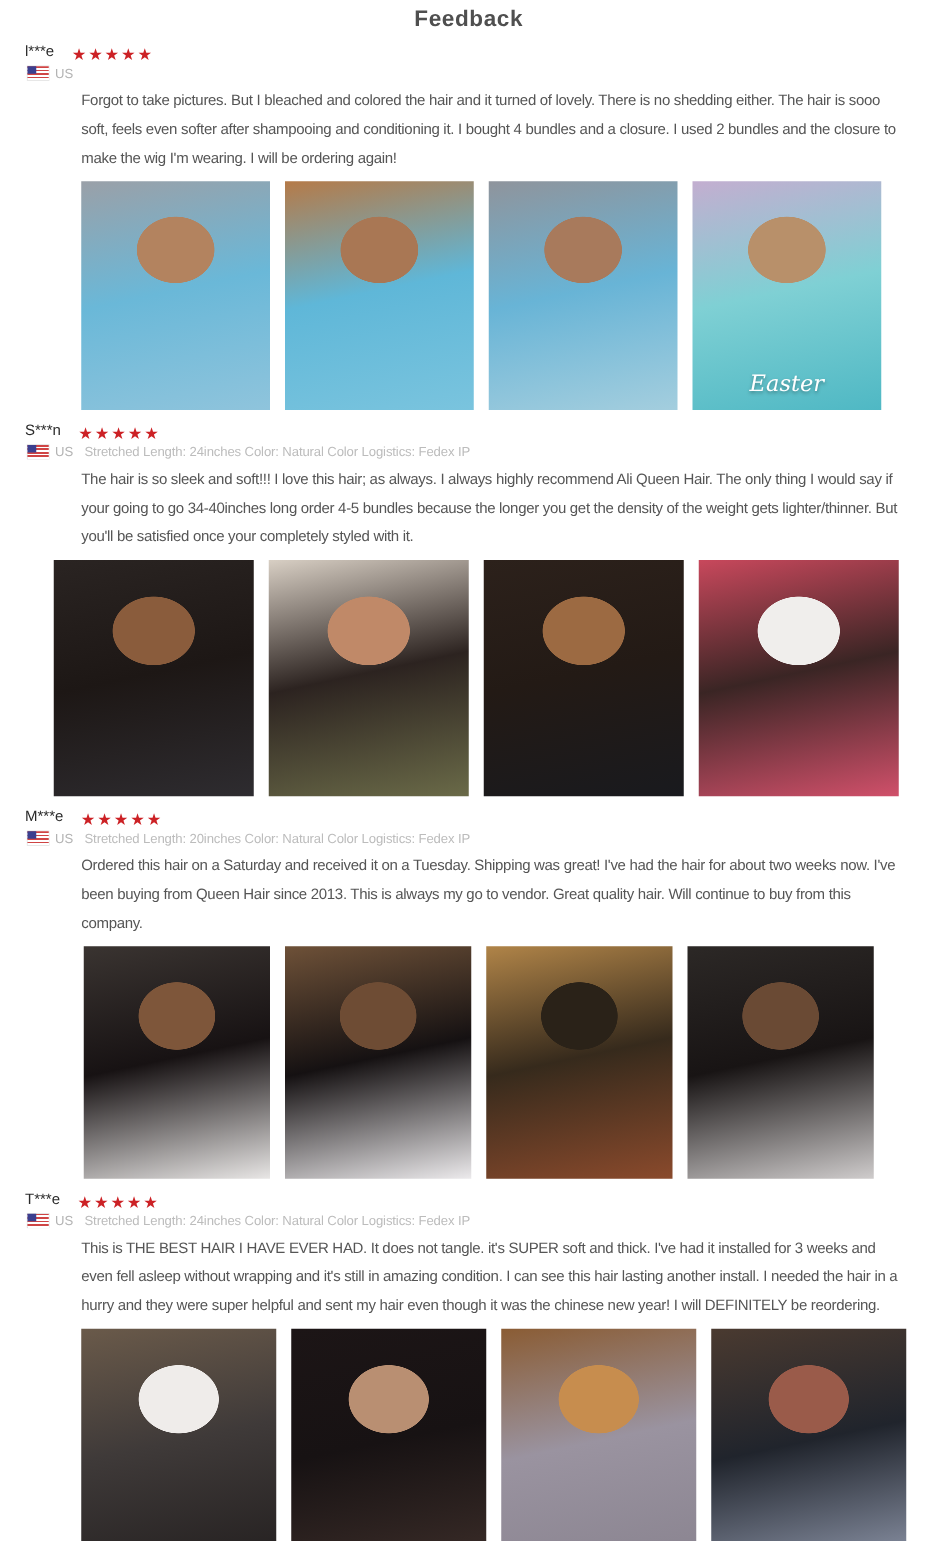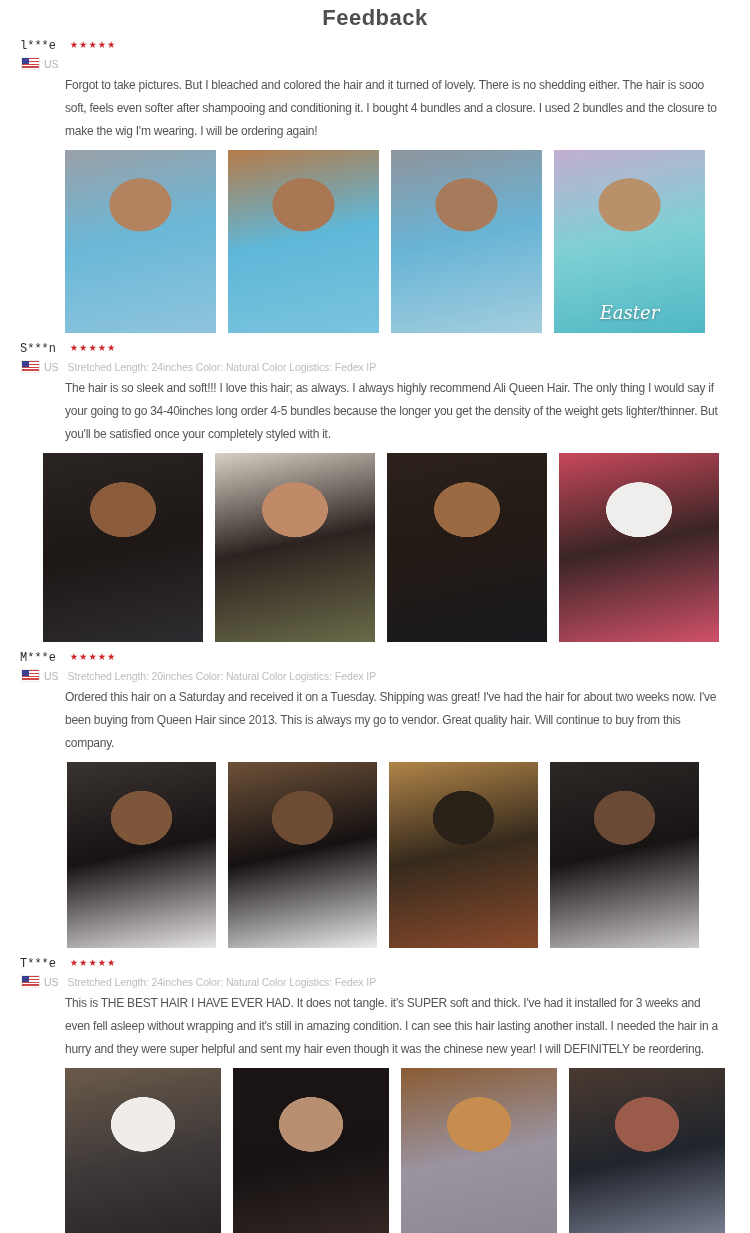--- a/index.html
+++ b/index.html
@@ -3,25 +3,25 @@
 <meta charset="utf-8">
 <style>
   html,body{margin:0;padding:0;background:#ffffff;}
   .page{
     width:750px;height:1233px;margin:0 auto;background:#ffffff;
     overflow:hidden;position:relative;
     font-family:"Liberation Sans", sans-serif;
   }
   .title{
     margin:0 0 2px 0;padding-top:5px;
-    text-align:center;font-size:22px;font-weight:bold;color:#4f4f4f;
+    text-align:center;font-size:18px;font-weight:bold;color:#4f4f4f;
     letter-spacing:.5px;
   }
   .review{display:block;}
-  .rev-head{margin:7px 0 0 20px;line-height:17px;display:flex;align-items:flex-start;font-family:Liberation Mono, monospace;}
+  .rev-head{margin:7px 0 0 20px;line-height:17px;display:flex;align-items:flex-end;}
   .user{font-size:12px;color:#2b2b2b;}
   .stars{margin-left:14px;font-size:13px;color:#cc2125;letter-spacing:1.5px;line-height:13px;}
   .rev-sub{margin:2px 0 0 22px;display:flex;align-items:center;height:13px;}
   .flag{position:relative;width:17px;height:11px;flex:0 0 auto;
         background:repeating-linear-gradient(180deg,#cf4444 0 1.4px,#ffffff 1.4px 2.8px);
         box-shadow:0 0 0 .5px #d8d8d8;}
   .flag .canton{position:absolute;left:0;top:0;width:7px;height:6px;background:#3b3f8f;}
   .country{margin-left:5px;font-size:10.5px;color:#b3b3b3;}
   .meta{margin-left:9px;font-size:10.5px;color:#bcbcbc;letter-spacing:-0.1px;}
   .rev-text{

